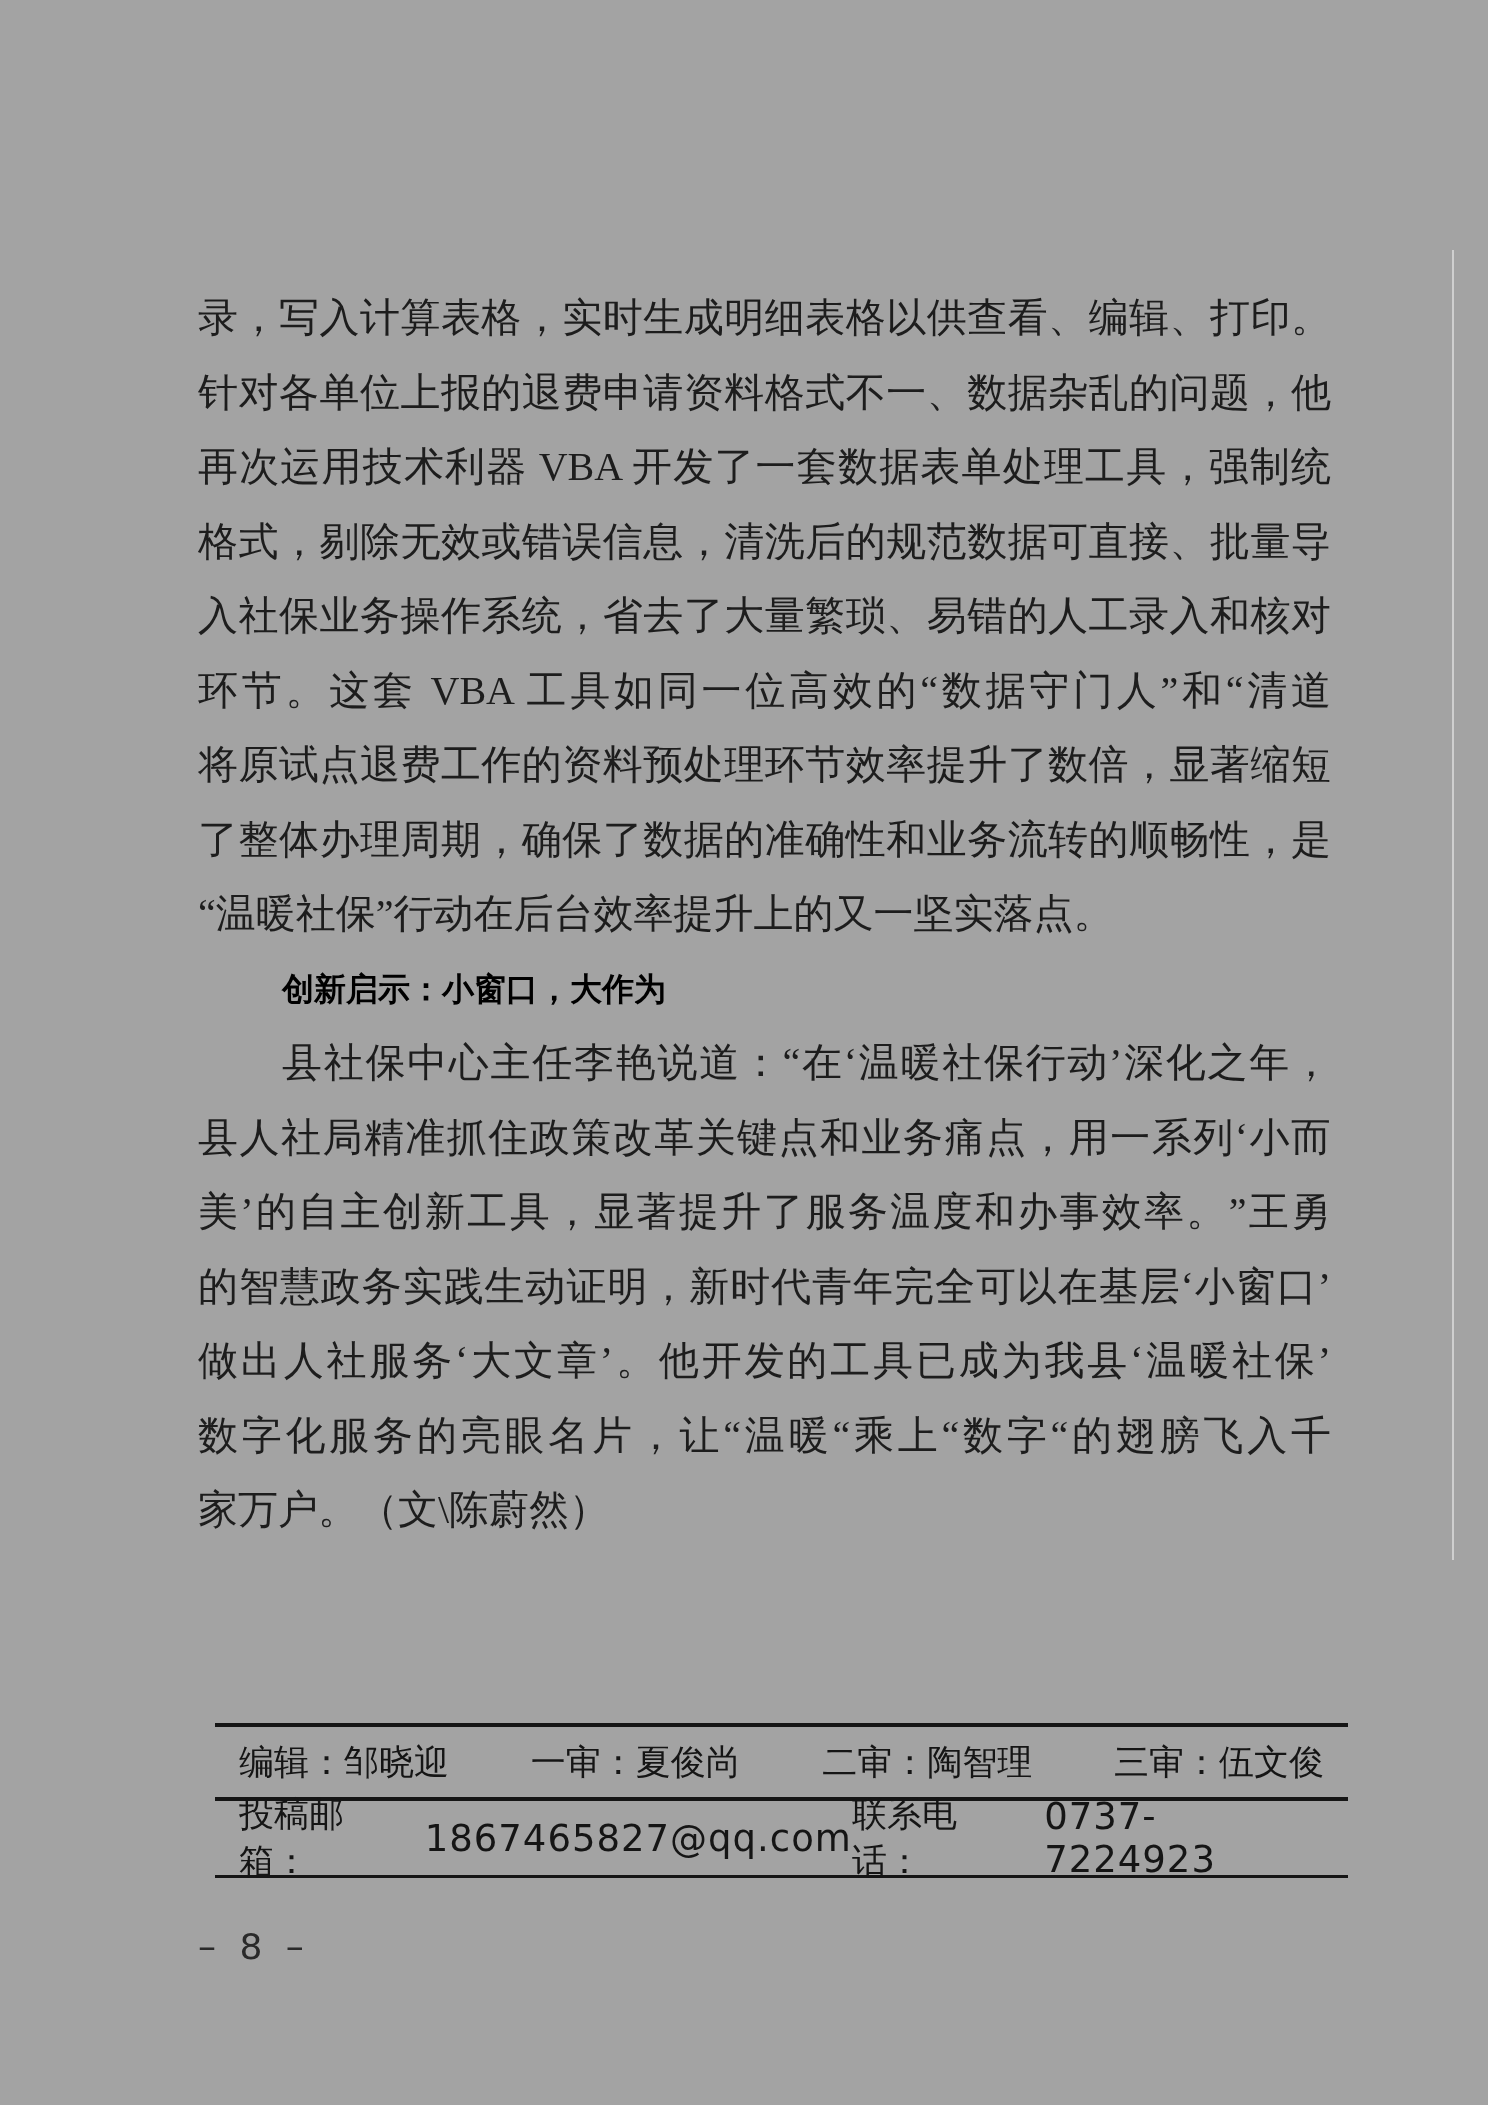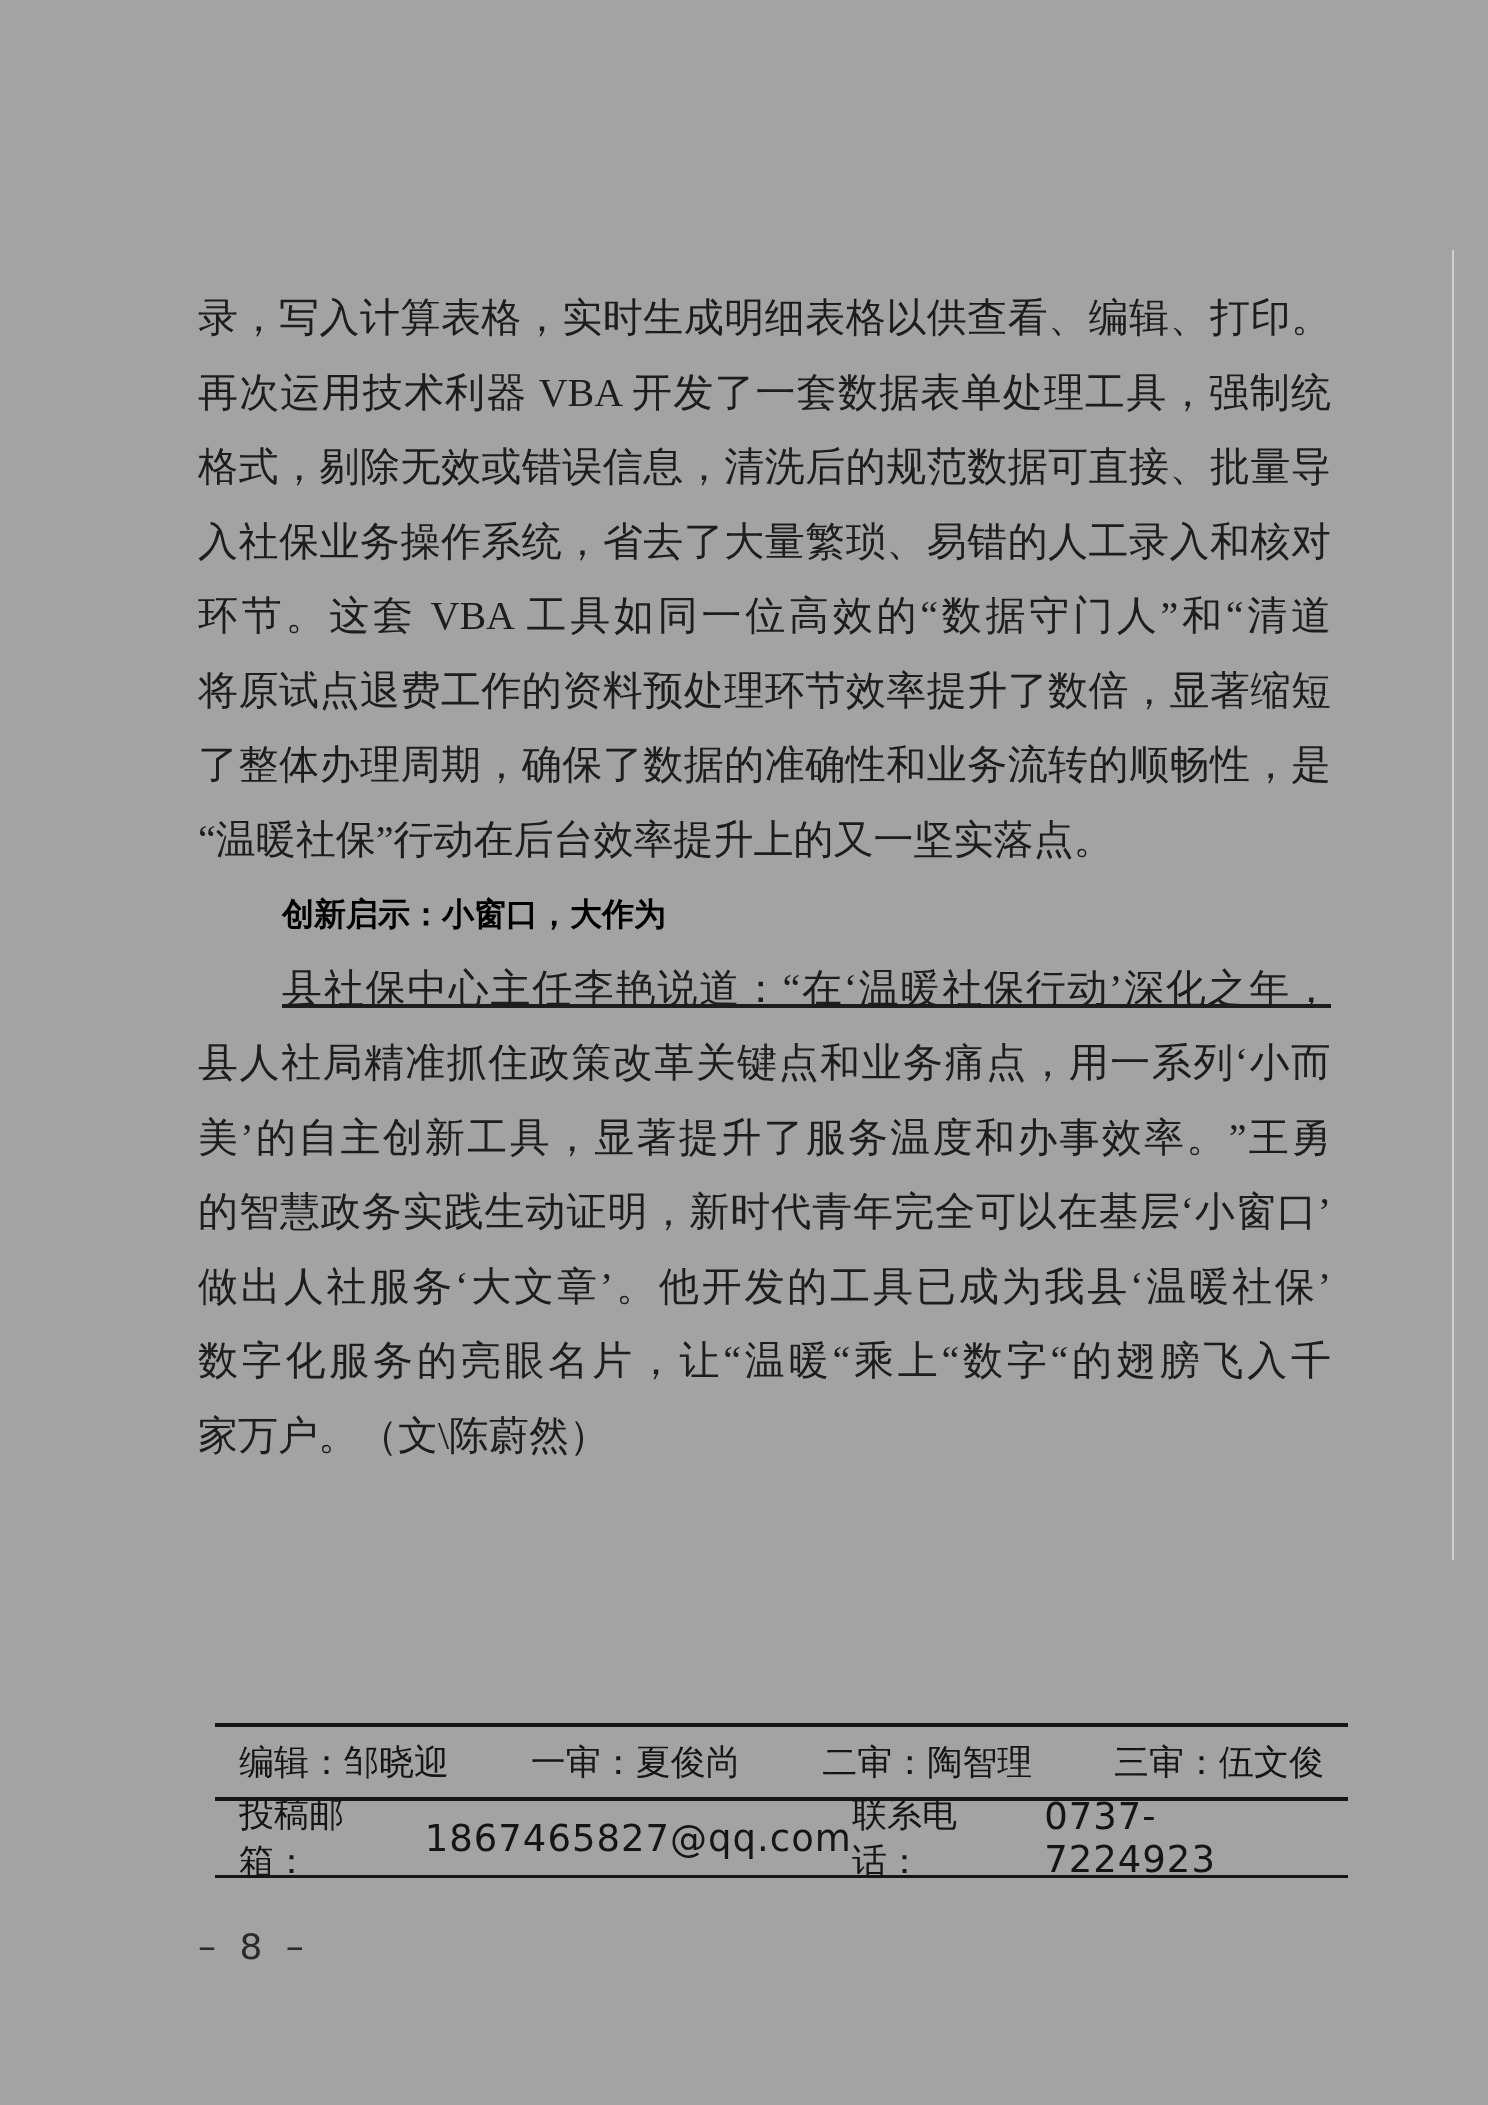--- a/index.html
+++ b/index.html
@@ -21,21 +21,21 @@
     line-height:74.5px;
     font-size:40px;
     font-family:"Liberation Serif","DejaVu Serif",serif;
     color:#1d1d1d;
     text-align:justify;
     text-justify:inter-character;
     white-space:normal;
     overflow:hidden;
   }
   .just{ text-align-last:justify; }
-  .indent{ padding-left:84px;text-decoration:underline; }
+  .indent{ padding-left:84px; }
   .heading{
     font-family:"DejaVu Sans","Liberation Sans",sans-serif;
     font-weight:bold;
     font-size:32px;
     color:#000;
     padding-left:84px;
     text-align:left;
     text-align-last:left;
   }
   
@@ -84,20 +84,21 @@
     background:#cfcfcf;
   }
 </style>
 </head>
 <body>
 
 <div class="page">
 
   <div class="textblock">
     <div class="line just">录，写入计算表格，实时生成明细表格以供查看、编辑、打印。</div>
+    <div class="line just">针对各单位上报的退费申请资料格式不一、数据杂乱的问题，他</div>
     <div class="line just">再次运用技术利器 VBA 开发了一套数据表单处理工具，强制统一</div>
     <div class="line just">格式，剔除无效或错误信息，清洗后的规范数据可直接、批量导</div>
     <div class="line just">入社保业务操作系统，省去了大量繁琐、易错的人工录入和核对</div>
     <div class="line just">环节。这套 VBA 工具如同一位高效的“数据守门人”和“清道夫”，</div>
     <div class="line just">将原试点退费工作的资料预处理环节效率提升了数倍，显著缩短</div>
     <div class="line just">了整体办理周期，确保了数据的准确性和业务流转的顺畅性，是</div>
     <div class="line">“温暖社保”行动在后台效率提升上的又一坚实落点。</div>
 
     <div class="line heading">创新启示：小窗口，大作为</div>
 

